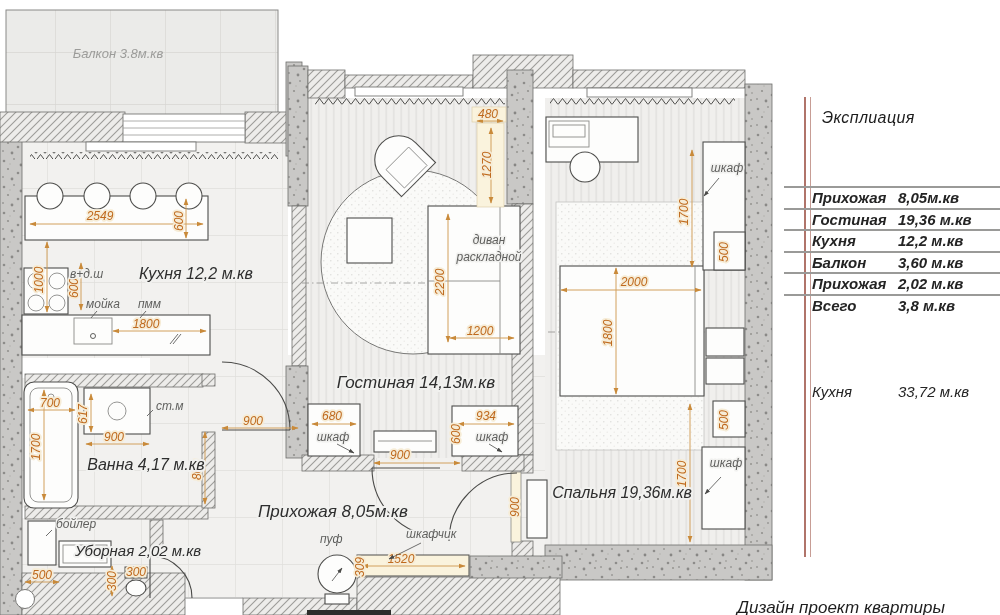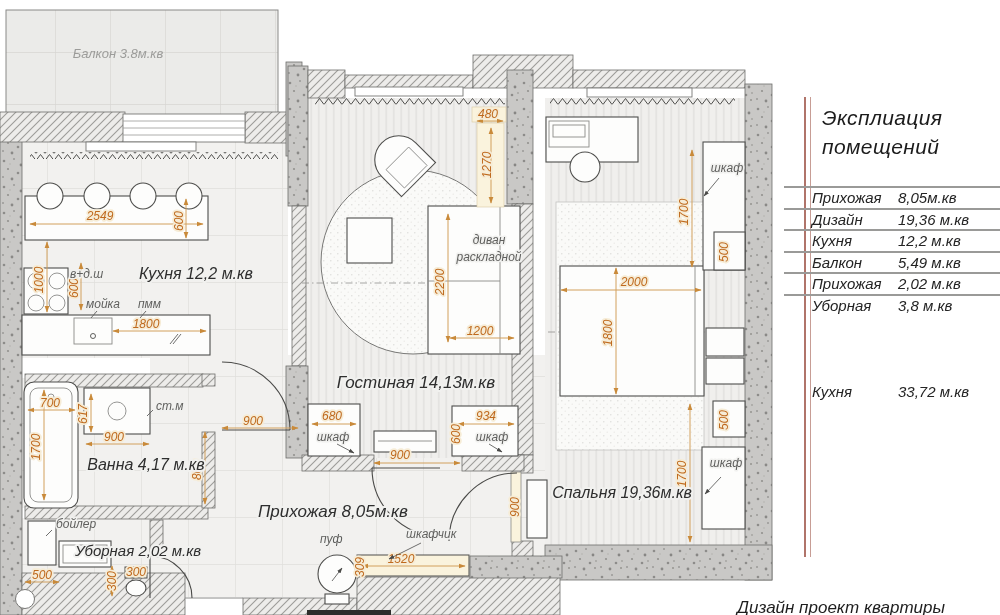--- a/index.html
+++ b/index.html
@@ -17,28 +17,28 @@
   .dim{font-style:italic;font-size:12px;fill:#bf6a1e;text-anchor:middle;
        paint-order:stroke;stroke:#f6ecd6;stroke-width:3.5px;stroke-linejoin:round;}
   .dimline{stroke:#d2a05c;stroke-width:1;fill:none;}
   .furn{fill:#fdfdfc;stroke:#4e4e4c;stroke-width:1.1;}
   .furn-in{fill:none;stroke:#8a8a88;stroke-width:0.9;}
   .door{fill:none;stroke:#4a4a48;stroke-width:1.1;}
   .wall{stroke:#6e6e6c;stroke-width:0.8;}
   .lead{stroke:#5f5f5d;stroke-width:0.9;fill:none;}
   .dash{stroke:#8f8f8d;stroke-width:0.8;stroke-dasharray:7 3 1.5 3;fill:none;}
   
-  .legend-title{position:absolute;left:822px;top:103px;font-size:21px;color:#1c1c1c;
+  .legend-title{position:absolute;left:822px;top:103px;font-size:16px;color:#1c1c1c;
                 font-style:italic;line-height:29px;letter-spacing:.4px;}
   .legend-vline{position:absolute;left:804px;top:97px;width:4px;height:460px;
                 border-left:2px solid #b0746a;border-right:1px solid #c79d95;}
   .legend-rows{position:absolute;left:784px;top:186px;width:216px;}
   .legend-row{display:flex;align-items:center;border-top:2px solid #9a9a98;
               height:19.5px;padding-left:28px;box-sizing:content-box;
-              font-style:italic;font-size:15px;color:#242424;}
+              font-style:italic;font-size:15px;color:#242424;font-weight:bold;}
   .legend-row .rname{width:86px;}
   .legend-total{position:absolute;left:784px;top:383px;width:216px;display:flex;
                 padding-left:28px;font-style:italic;font-size:15px;color:#242424;}
   .legend-total .rname{width:86px;}
   .footer-caption{position:absolute;left:737px;top:598px;width:240px;
                   font-style:italic;font-size:17px;color:#1e1e1e;}
   .black-bar{position:absolute;left:307px;top:610px;width:84px;height:5px;background:#2e2e2c;}
 </style>
 </head>
 <body>
@@ -322,45 +322,44 @@
     <text class="lbl-room big" x="333" y="517">Прихожая 8,05м.кв</text>
     <text class="lbl-room big" x="416" y="388">Гостиная 14,13м.кв</text>
     <text class="lbl-room" x="622" y="498">Спальня 19,36м.кв</text>
   </g>
 </svg>
 
 
 <div class="legend-vline"></div>
 <div class="legend-title">
   <div>Эксплиация</div>
-  <div>помещений</div>
 </div>
 <div class="legend-rows">
   <div class="legend-row">
     <span class="rname">Прихожая</span>
     <span class="rarea">8,05м.кв</span>
   </div>
   <div class="legend-row">
-    <span class="rname">Дизайн</span>
+    <span class="rname">Гостиная</span>
     <span class="rarea">19,36 м.кв</span>
   </div>
   <div class="legend-row">
     <span class="rname">Кухня</span>
     <span class="rarea">12,2 м.кв</span>
   </div>
   <div class="legend-row">
     <span class="rname">Балкон</span>
-    <span class="rarea">5,49 м.кв</span>
+    <span class="rarea">3,60 м.кв</span>
   </div>
   <div class="legend-row">
     <span class="rname">Прихожая</span>
     <span class="rarea">2,02 м.кв</span>
   </div>
   <div class="legend-row">
-    <span class="rname">Уборная</span>
+    <span class="rname">Всего</span>
     <span class="rarea">3,8 м.кв</span>
   </div>
 </div>
 <div class="legend-total">
   <span class="rname">Кухня</span>
   <span class="rarea">33,72 м.кв</span>
 </div>
 
 <div class="footer-caption">Дизайн проект квартиры</div>
 <div class="black-bar"></div>

